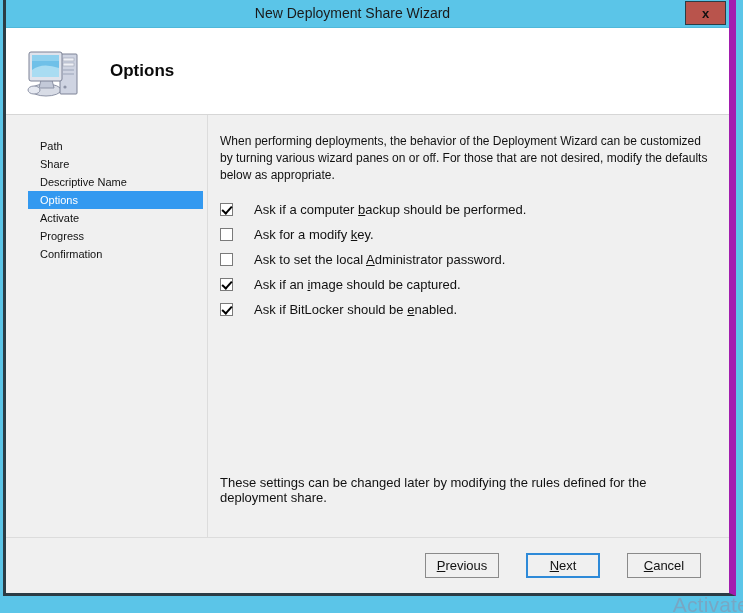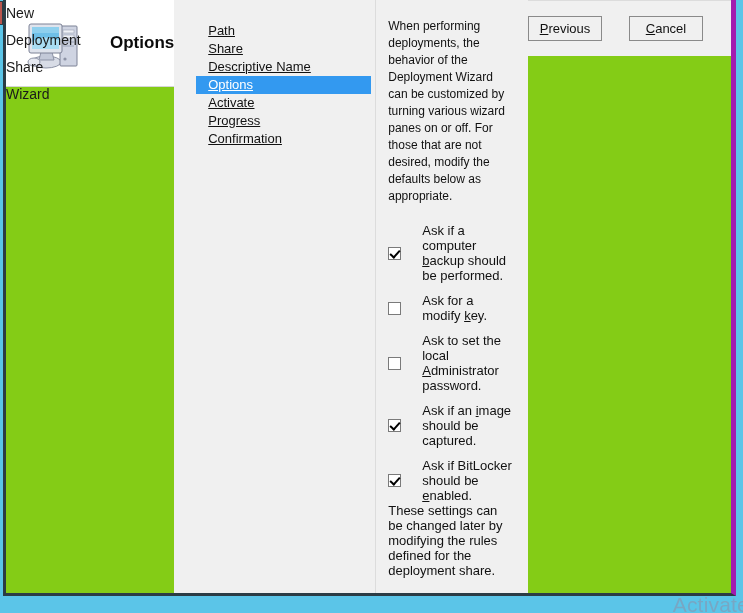--- a/index.html
+++ b/index.html
@@ -32,27 +32,27 @@
     white-space: nowrap;
   }
 
   
   #dialog {
     position: absolute;
     left: 3px;
     top: 0px;
     width: 733px;
     height: 596px;
-    background: #84cc16;
+    background: #a3a3a3;
     border-left: 3px solid #2b3c45;
-    border-right: 5px solid #a21caf;
+    border-right: 7px solid #a21caf;
     border-bottom: 3px solid #2b3c45;
     box-sizing: border-box;
     display: flex;
-    flex-direction: row;
+    flex-direction: column;
   }
 
   
   #titlebar {
     height: 27px;
     min-height: 27px;
     background: #5bc5e8;
     position: relative;
     border-bottom: 1px solid #4fb8da;
   }
@@ -118,27 +118,26 @@
     width: 202px;
     min-width: 202px;
     background: #f0f0f0;
     border-right: 1px solid #dcdcdc;
     padding-top: 22px;
     box-sizing: border-box;
   }
   .nav-item {
     height: 18px;
     line-height: 18px;
-    font-size: 13px;
+    font-size: 11px;
     color: #111;
     padding-left: 12px;
     margin: 0 4px 0 22px;
     cursor: pointer;
     white-space: nowrap;
-    text-decoration: underline;
   }
   .nav-item.active {
     background: #3399f0;
     color: #ffffff;
     margin-left: 22px;
     margin-right: 4px;
   }
 
   #content {
     flex: 1;
@@ -315,18 +314,21 @@
 
       <div id="footer-note">These settings can be changed later by modifying the rules defined for the deployment share.</div>
     </div>
 
   </div>
 
   <div id="button-bar">
     <div class="dlg-button">
         <span><u>P</u><span>revious</span></span>
       </div>
+    <div class="dlg-button default">
+        <span><u>N</u><span>ext</span></span>
+      </div>
     <div class="dlg-button">
         <span><u>C</u><span>ancel</span></span>
       </div>
   </div>
 
 </div>
 
 </body></html>

